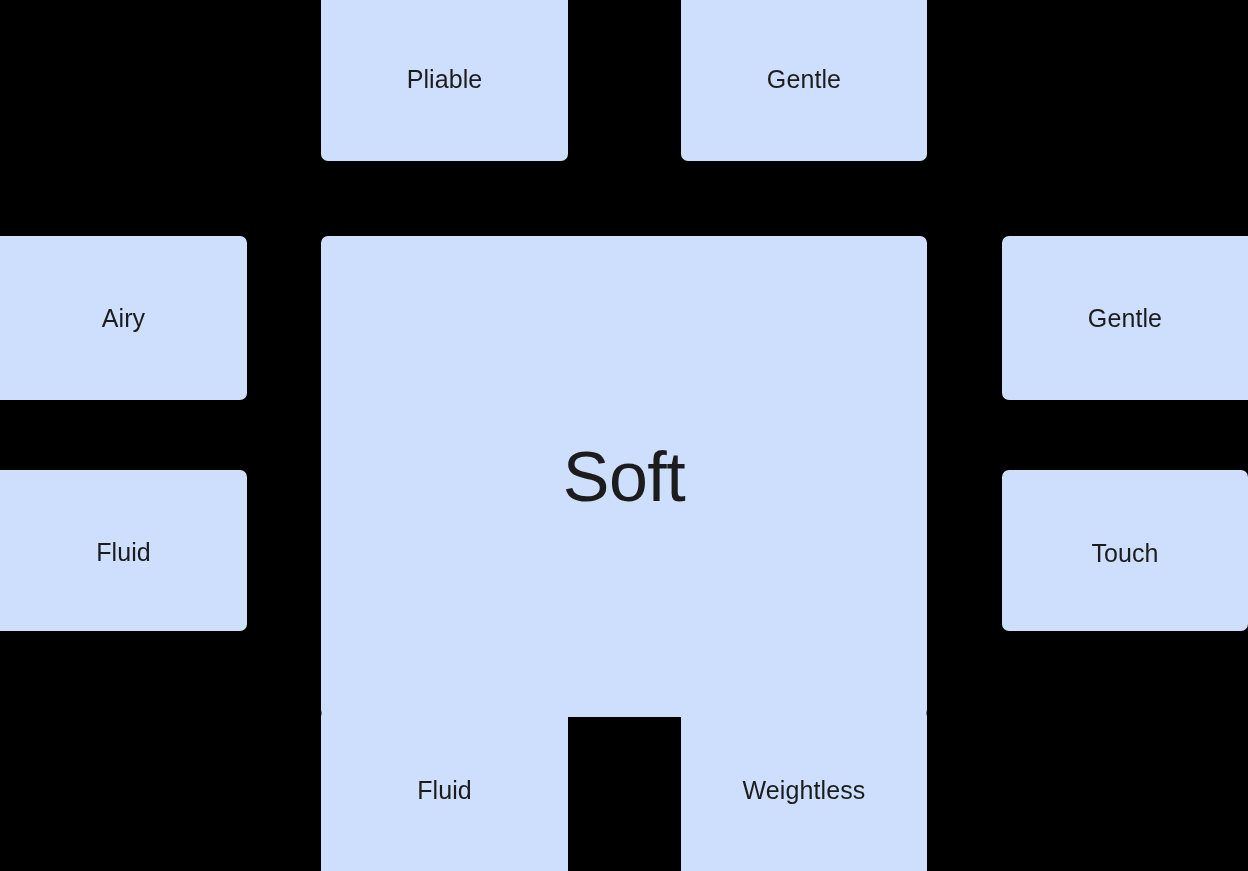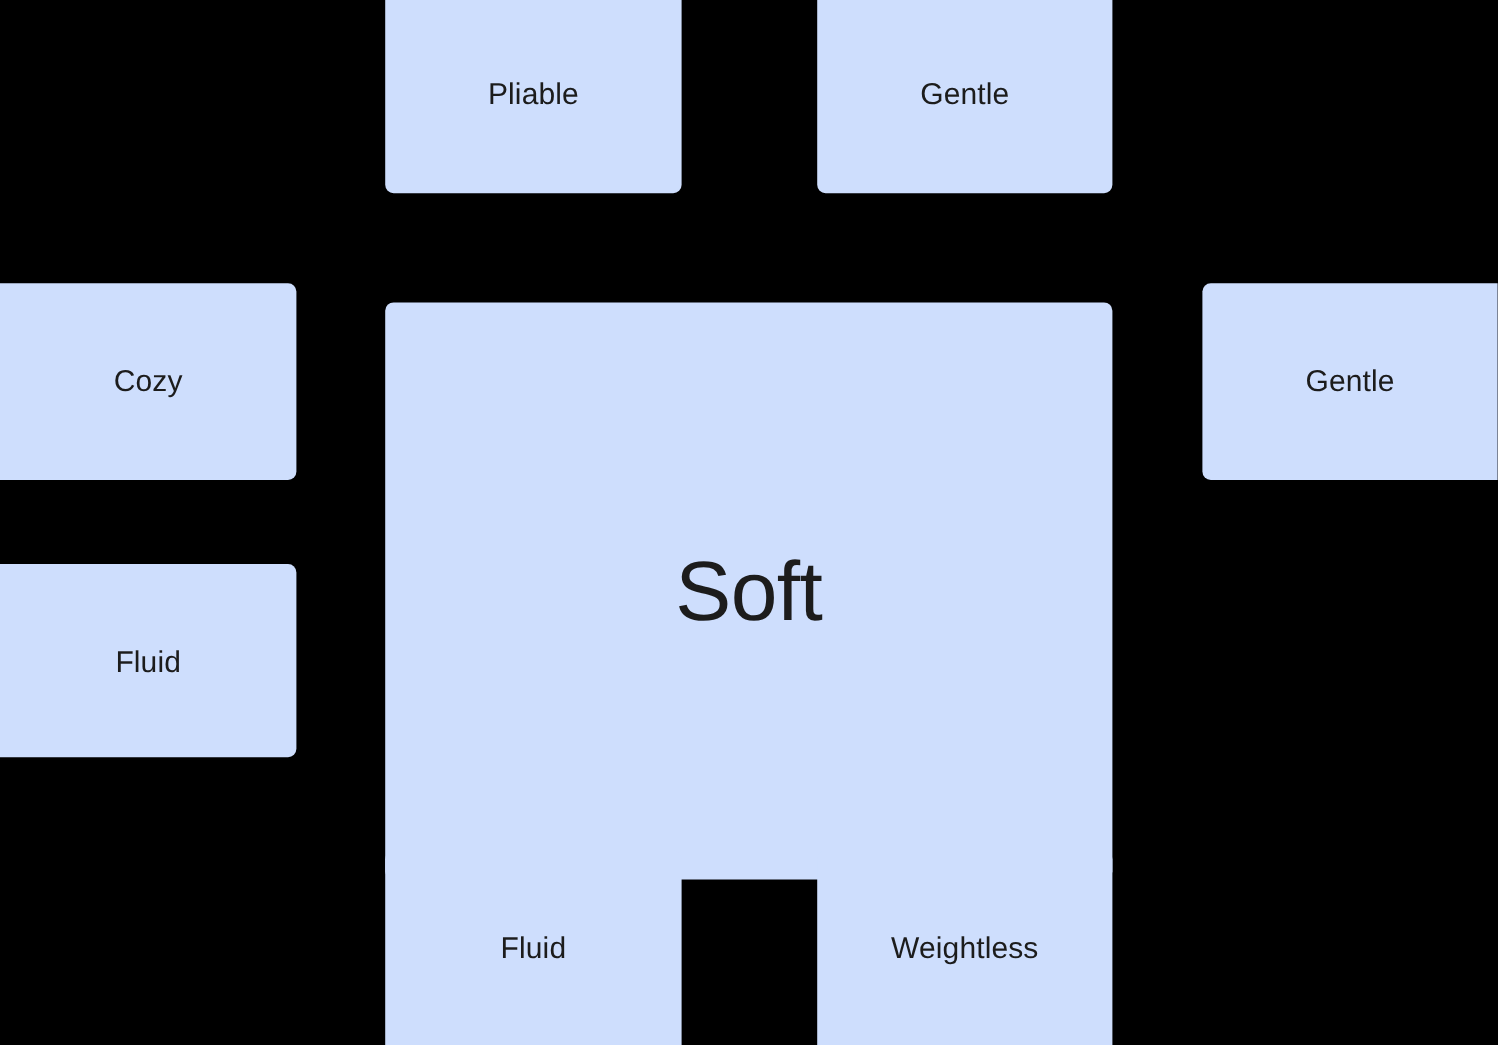--- a/index.html
+++ b/index.html
@@ -38,21 +38,20 @@
     white-space: nowrap;
     letter-spacing: 0.1px;
   }
 
   
   .node--center {
     left: 321px;
     top: 236px;
     width: 606px;
     height: 481px;
-    margin-top: 16px;
   }
   .node--center .node-label {
     font-size: 70px;
     letter-spacing: -0.5px;
   }
 
   
   .node--satellite .node-label {
     font-size: 25px;
   }
@@ -132,35 +131,38 @@
 
   <div class="node node--satellite node--pliable">
     <span class="node-label">Pliable</span>
   </div>
 
   <div class="node node--satellite node--gentle">
     <span class="node-label">Gentle</span>
   </div>
 
   <div class="node node--satellite node--fluid">
-    <span class="node-label">Cozy</span>
+    <span class="node-label">Airy</span>
   </div>
 
   <div class="node node--satellite node--airy">
     <span class="node-label">Fluid</span>
   </div>
 
   <div class="node node--center">
     <span class="node-label">Soft</span>
   </div>
 
   <div class="node node--satellite node--embrace">
     <span class="node-label">Gentle</span>
   </div>
 
+  <div class="node node--satellite node--touch">
+    <span class="node-label">Touch</span>
+  </div>
 
   <div class="node node--satellite node--cozy">
     <span class="node-label">Fluid</span>
   </div>
 
   <div class="node node--satellite node--weightless">
     <span class="node-label">Weightless</span>
   </div>
 
 </div>

